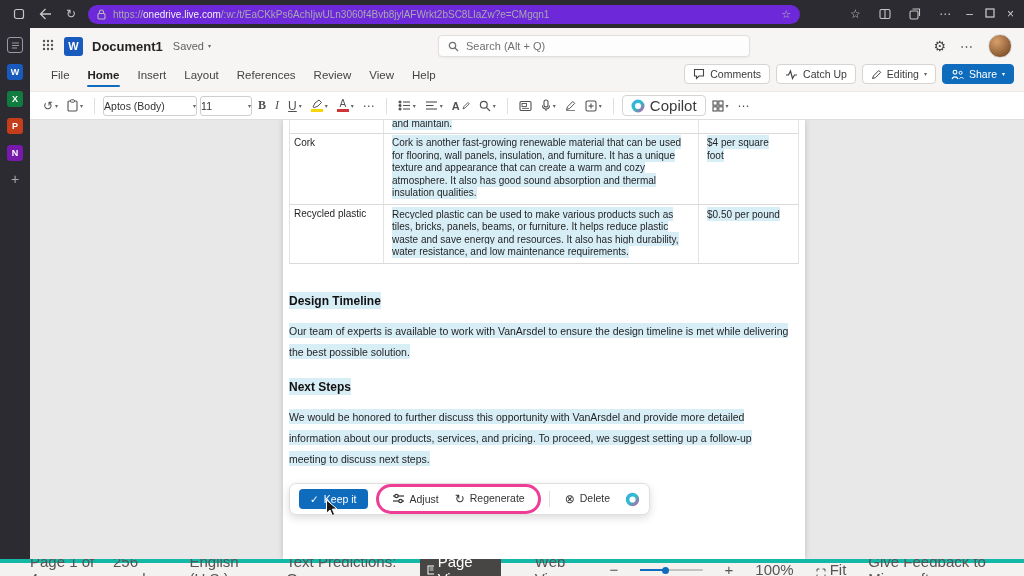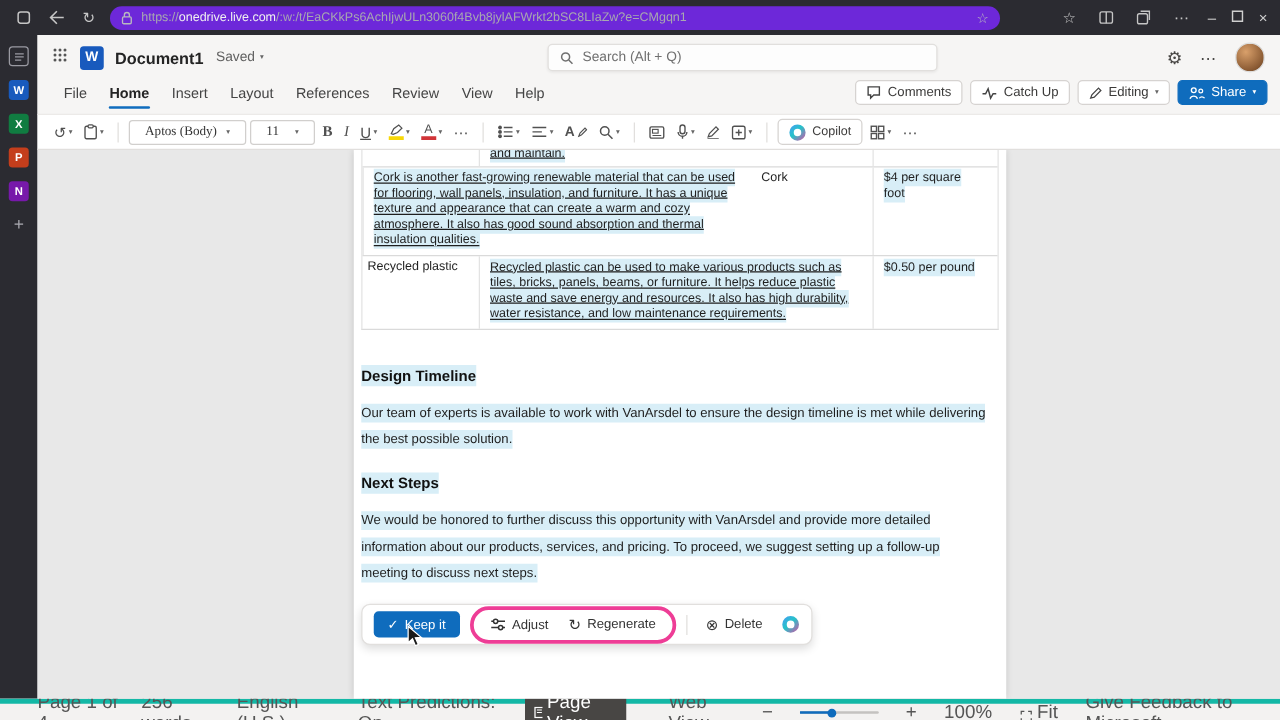--- a/index.html
+++ b/index.html
@@ -47,42 +47,42 @@
   .rtab.active{color:#242424;font-weight:700;}
   .rtab.active::after{content:"";position:absolute;left:8px;right:8px;bottom:0;height:2.5px;background:#0f6cbd;border-radius:2px;}
   .rt-right{margin-left:auto;display:flex;align-items:center;gap:6px;padding-right:4px;}
   .chip{height:20px;display:flex;align-items:center;gap:5px;border:1px solid #d6d3d1;background:#fff;border-radius:4px;padding:0 8px;font-size:10.5px;color:#3b3a39;}
   .chip.share{background:#0f6cbd;border-color:#0f6cbd;color:#fff;}
 
   
   .toolbar{height:29px;background:#fff;border-top:1px solid #eceae8;border-bottom:1px solid #e1dfdd;display:flex;align-items:center;padding:0 10px;gap:3px;flex:0 0 auto;color:#515151;}
   .tb-btn{display:flex;align-items:center;gap:2px;padding:2px 3px;border-radius:3px;font-size:12px;color:#515151;}
   .tb-sep{width:1px;height:16px;background:#e1dfdd;margin:0 5px;flex:0 0 auto;}
-  .fontbox{height:20px;border:1px solid #d1cfcd;border-radius:3px;display:flex;align-items:center;justify-content:space-between;padding:0 12px;font-size:10.5px;color:#333;gap:6px;font-family:Liberation Serif, serif;}
+  .fontbox{height:20px;border:1px solid #d1cfcd;border-radius:3px;display:flex;align-items:center;justify-content:space-between;padding:0 0;font-size:10.5px;color:#333;gap:6px;}
   .fontbox.name{width:94px;}
   .fontbox.size{width:52px;text-align:right;}
   .tb-b{font-weight:bold;font-family:"Liberation Serif",serif;}
   .tb-i{font-style:italic;font-family:"Liberation Serif",serif;}
   .tb-u{text-decoration:underline;}
   .stackicon{display:flex;flex-direction:column;align-items:center;line-height:1;}
   .colorbar{width:12px;height:3px;margin-top:1px;}
   .colorbar.yellow{background:#f7d707;}
   .colorbar.red{background:#d13438;}
-  .copilot-chip{height:21px;display:flex;align-items:center;gap:5px;border:1px solid #d6d3d1;border-radius:4px;padding:0 8px;font-size:10px;color:#3b3a39;background:#fff;}
+  .copilot-chip{height:21px;display:flex;align-items:center;gap:5px;border:1px solid #d6d3d1;border-radius:4px;padding:0 8px;font-size:15px;color:#3b3a39;background:#fff;}
 
   
   .canvas{flex:1;position:relative;background:#e8e8e8;min-height:0;overflow:hidden;}
   .page{position:absolute;left:253px;top:0;bottom:0;width:522px;background:#fff;box-shadow:0 0 6px rgba(0,0,0,.18);}
   .hl{background:#d8eef7;padding:1.5px 0;box-decoration-break:clone;-webkit-box-decoration-break:clone;}
   .doc-table{margin:-3px 6px 0 6px;border-bottom:1px solid #dadada;border-left:1px solid #e3e3e3;border-right:1px solid #e3e3e3;font-size:10px;color:#1f1f1f;}
   .t-row{display:flex;border-top:1px solid #dadada;}
   .t-row:first-child{border-top:none;}
   .cell{padding:3px 10px 5px 8px;line-height:12.5px;}
   .c-mat{width:93px;padding-left:4px;}
-  .c-desc{width:315px;border-left:1px solid #e3e3e3;text-decoration:underline;}
+  .c-desc{width:315px;border-left:1px solid #e3e3e3;}
   .c-price{flex:1;border-left:1px solid #e3e3e3;}
   .t-row.partial .cell{padding-top:0;padding-bottom:3px;}
   .doc-h2{font-size:12px;font-weight:700;color:#111;margin:28px 6px 0 6px;line-height:16px;}
   .doc-p{font-size:10.5px;color:#1f1f1f;margin:12px 6px 0 6px;line-height:21px;max-width:500px;}
   .doc-h2.second{margin-top:16px;}
 
   
   .copilot-bar{position:relative;display:inline-flex;align-items:center;gap:8px;margin:14px 0 0 6px;background:#fff;border:1px solid #e1dfdd;border-radius:7px;padding:5px 9px;box-shadow:0 3px 8px rgba(0,0,0,.14);}
   .keep-btn{position:relative;display:flex;align-items:center;gap:5px;background:#0f6cbd;color:#fff;font-size:10.5px;border-radius:4px;padding:4px 11px;}
   .pink-group{display:flex;align-items:center;gap:2px;border:3px solid #ee3d96;border-radius:17px;padding:2px 6px;margin:-8px 0;}
@@ -389,22 +389,22 @@
       <div class="canvas">
         <div class="page">
 
           <div class="doc-table">
             <div class="t-row partial">
               <div class="cell c-mat"></div>
               <div class="cell c-desc"><span class="hl">and maintain.</span></div>
               <div class="cell c-price"></div>
             </div>
             <div class="t-row">
+              <div class="cell c-mat">Cork</div>
               <div class="cell c-desc"><span class="hl">Cork is another fast-growing renewable material that can be used for flooring, wall panels, insulation, and furniture. It has a unique texture and appearance that can create a warm and cozy atmosphere. It also has good sound absorption and thermal insulation qualities.</span></div>
-              <div class="cell c-mat">Cork</div>
               <div class="cell c-price"><span class="hl">$4 per square foot</span></div>
             </div>
             <div class="t-row">
               <div class="cell c-mat">Recycled plastic</div>
               <div class="cell c-desc"><span class="hl">Recycled plastic can be used to make various products such as tiles, bricks, panels, beams, or furniture. It helps reduce plastic waste and save energy and resources. It also has high durability, water resistance, and low maintenance requirements.</span></div>
               <div class="cell c-price"><span class="hl">$0.50 per pound</span></div>
             </div>
           </div>
 
           <div class="doc-h2"><span class="hl">Design Timeline</span></div>

